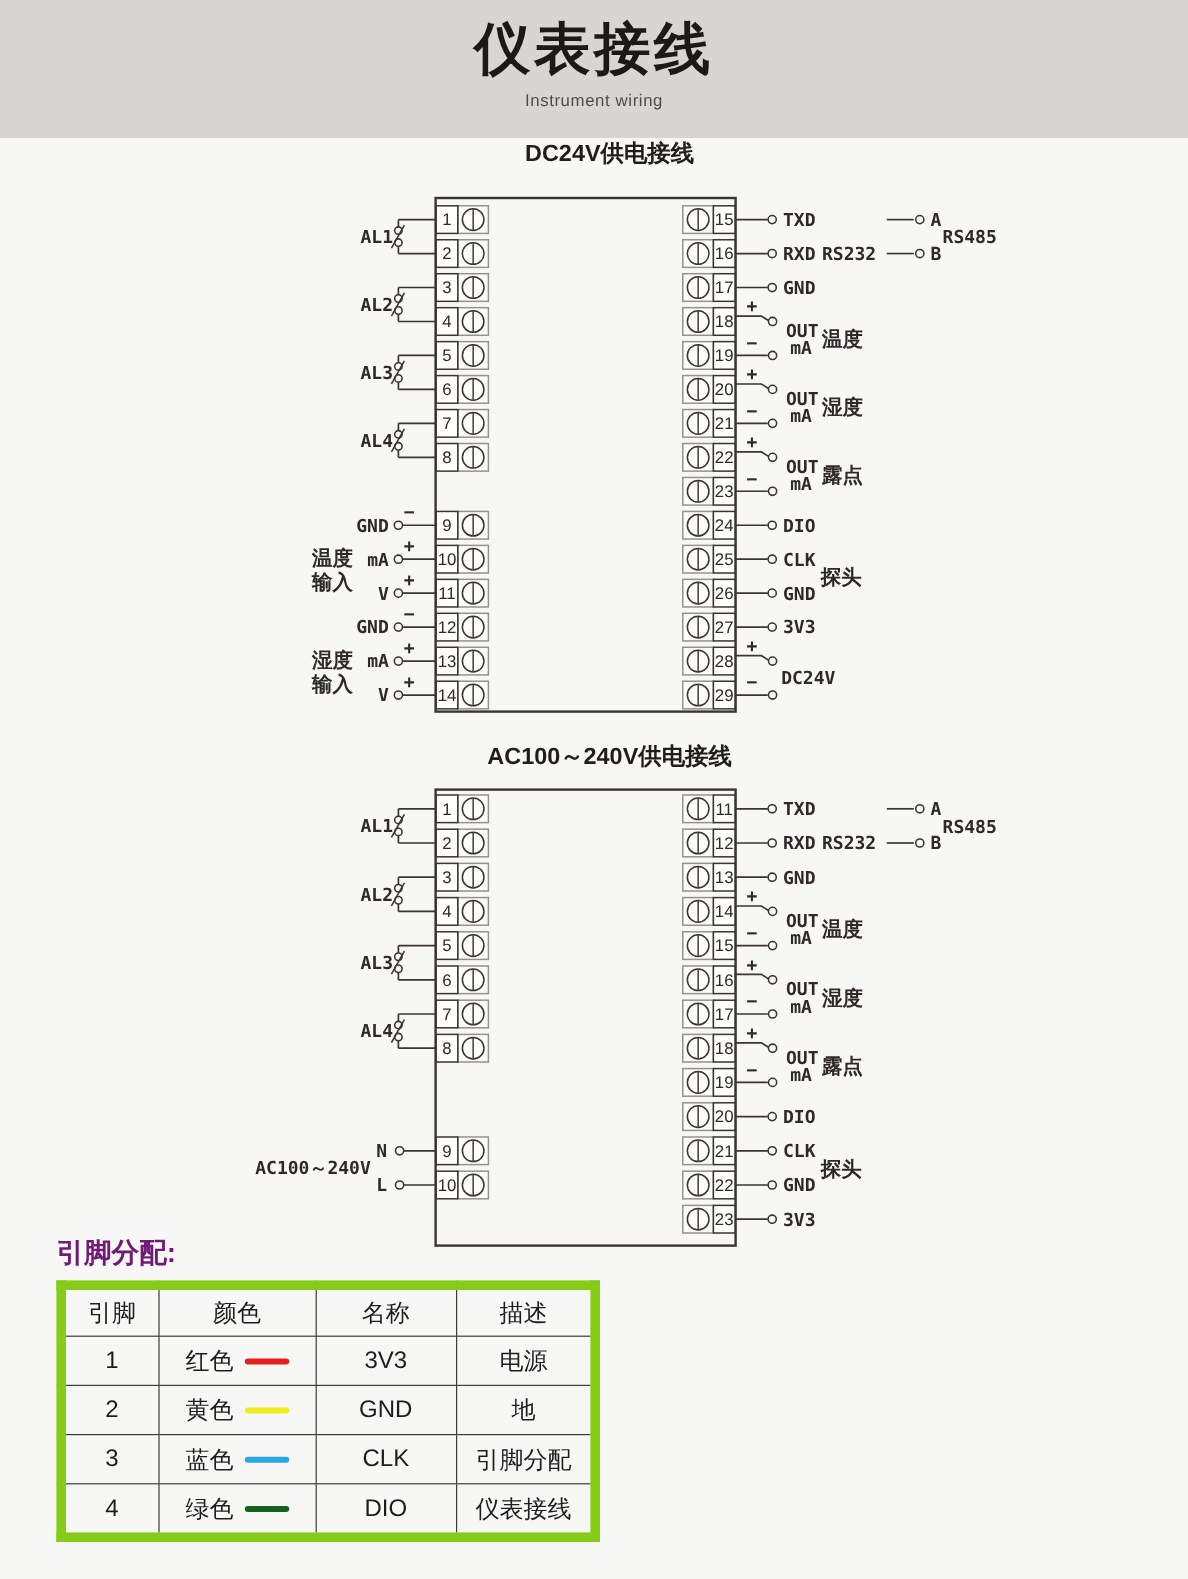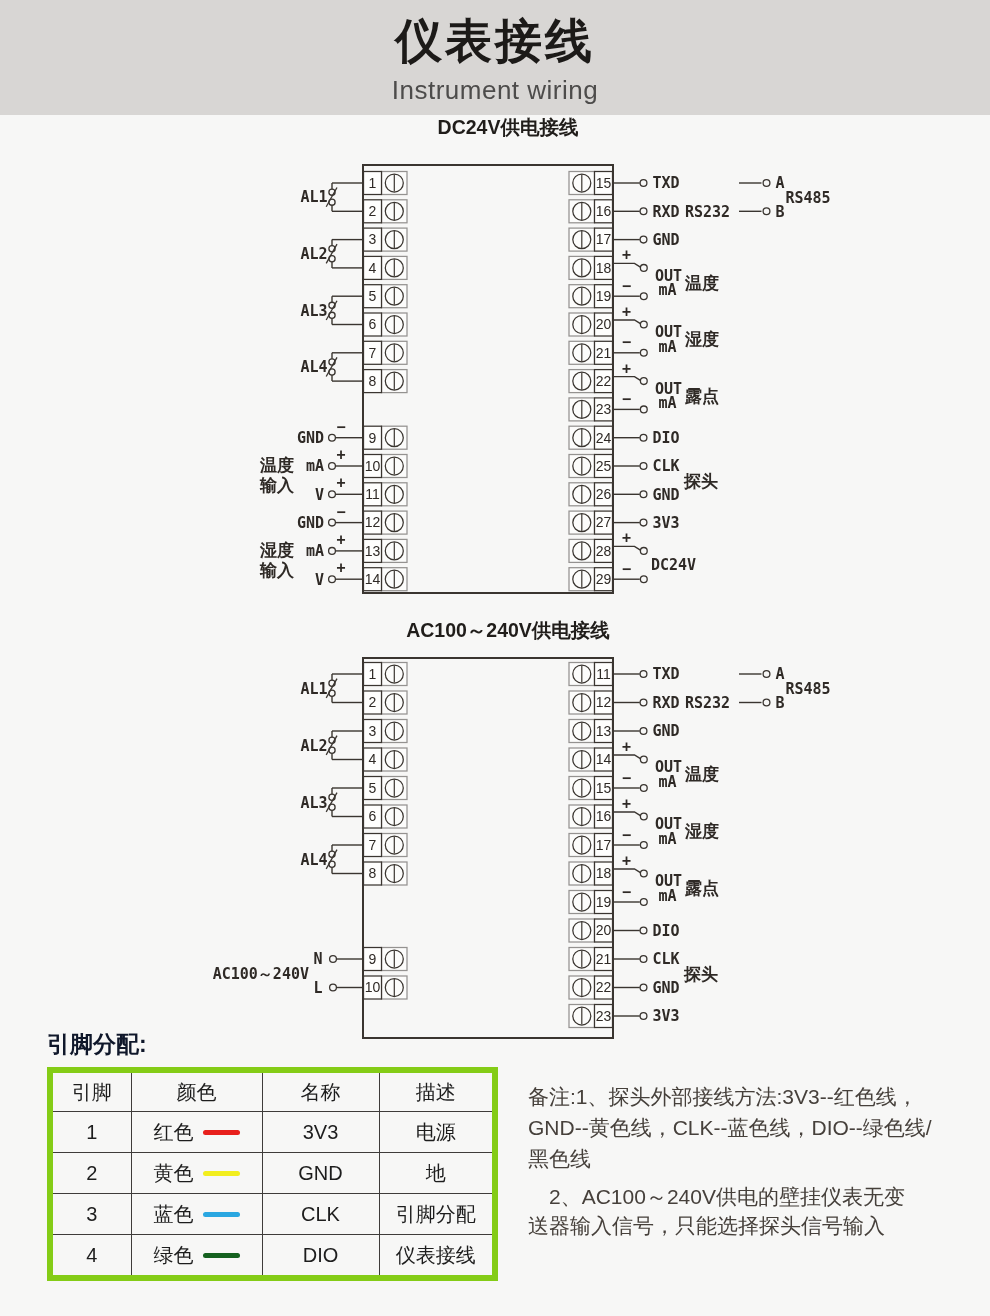--- a/index.html
+++ b/index.html
@@ -3,31 +3,31 @@
 <meta charset="utf-8">
 <style>
   html,body{margin:0;padding:0;}
   body{width:990px;height:1316px;background:var(--bg,#f7f7f6);
        font-family:"Liberation Sans","DejaVu Sans",sans-serif;color:var(--ink,#2f2a26);}
   #page{position:relative;width:990px;height:1316px;overflow:hidden;}
 
   .header{position:absolute;left:0;top:0;width:990px;height:115px;
           background:var(--header-bg,#d8d6d4);text-align:center;box-sizing:border-box;}
   .header .title{margin-top:10px;font-size:47px;font-weight:700;letter-spacing:3px;color:#1c1a18;}
-  .header .subtitle{margin-top:2px;font-size:26px;color:#4d4c4b;letter-spacing:0.5px;}
+  .header .subtitle{margin-top:2px;font-size:14px;color:#4d4c4b;letter-spacing:0.5px;}
 
   #diagrams{position:absolute;left:0;top:0;pointer-events:none;}
 
-  .pin-title{position:absolute;left:47px;top:1029px;font-size:23px;font-weight:700;color:#0f172a;}
+  .pin-title{position:absolute;left:47px;top:1029px;font-size:23px;font-weight:700;color:#701a75;}
 
   table.pin-table{position:absolute;left:47px;top:1067px;border-collapse:collapse;table-layout:fixed;
           font-size:20px;color:#1d1d1d;}
   table.pin-table th,table.pin-table td{border:1.5px solid #3f3c3a;text-align:center;vertical-align:middle;
           padding:0;font-weight:500;}
-  table.pin-table{border:6px solid #84cc16;padding-left:12px;}
+  table.pin-table{border:8px solid #84cc16;padding-left:12px;}
   table.pin-table th{height:38px;font-weight:500;}
   table.pin-table td{height:40px;}
   .colorcell{display:flex;align-items:center;justify-content:center;gap:9px;text-align:center;}
   .swatch{display:inline-block;width:37px;height:5px;border-radius:3px;background:#ccc;}
 
   .notes{position:absolute;left:528px;top:1081px;width:462px;font-size:21px;color:#46403b;}
   .notes .p1 div{line-height:31px;}
   .notes .p2{margin-top:8px;}
   .notes .p2 div{line-height:29px;}
 </style>
@@ -710,25 +710,14 @@
               <span>绿色</span>
               <span class="swatch" style="background: rgb(21, 97, 31);"></span>
             </span>
           </td>
         <td>DIO</td>
         <td>仪表接线</td>
       </tr>
     </tbody>
   </table>
 
-  <div class="notes">
-    <div class="p1">
-      <div>备注:1、探头外部接线方法:3V3--红色线，</div>
-      <div>GND--黄色线，CLK--蓝色线，DIO--绿色线/</div>
-      <div>黑色线</div>
-    </div>
-    <div class="p2">
-      <div>　2、AC100～240V供电的壁挂仪表无变</div>
-      <div>送器输入信号，只能选择探头信号输入</div>
-    </div>
-  </div>
 
 </div>
 
 </body></html>

